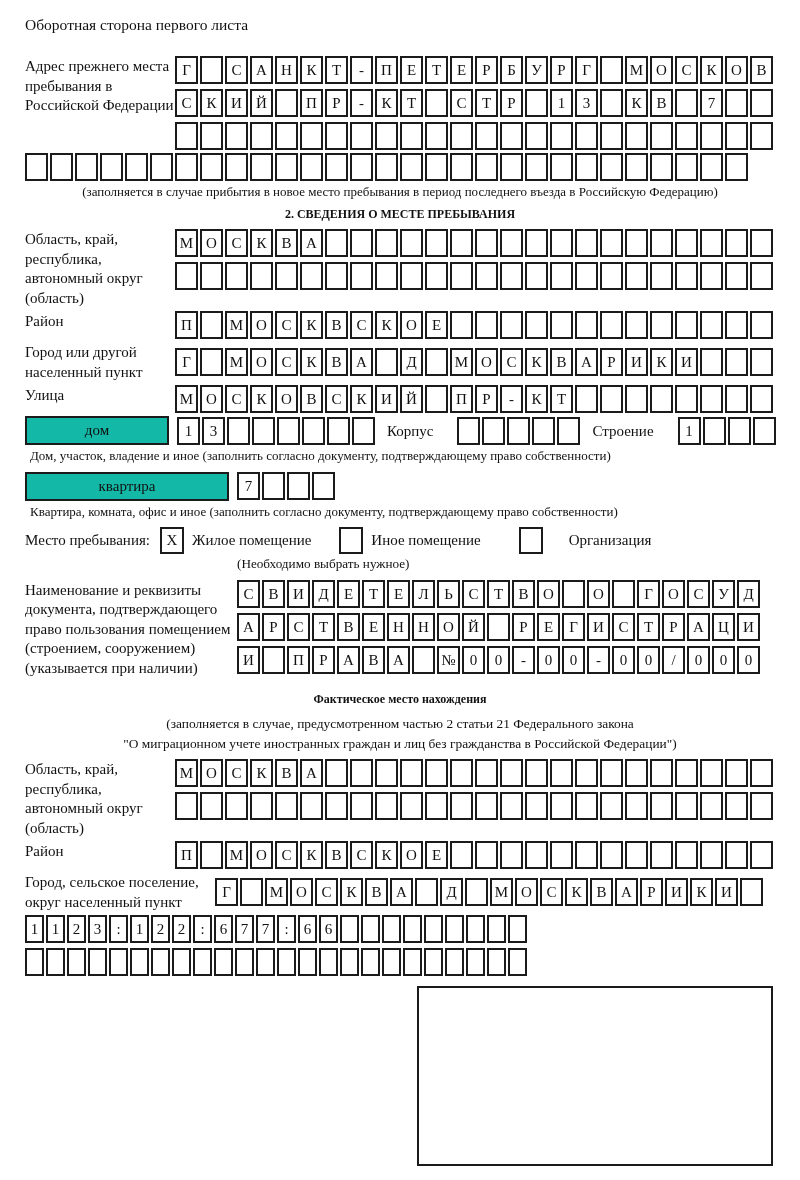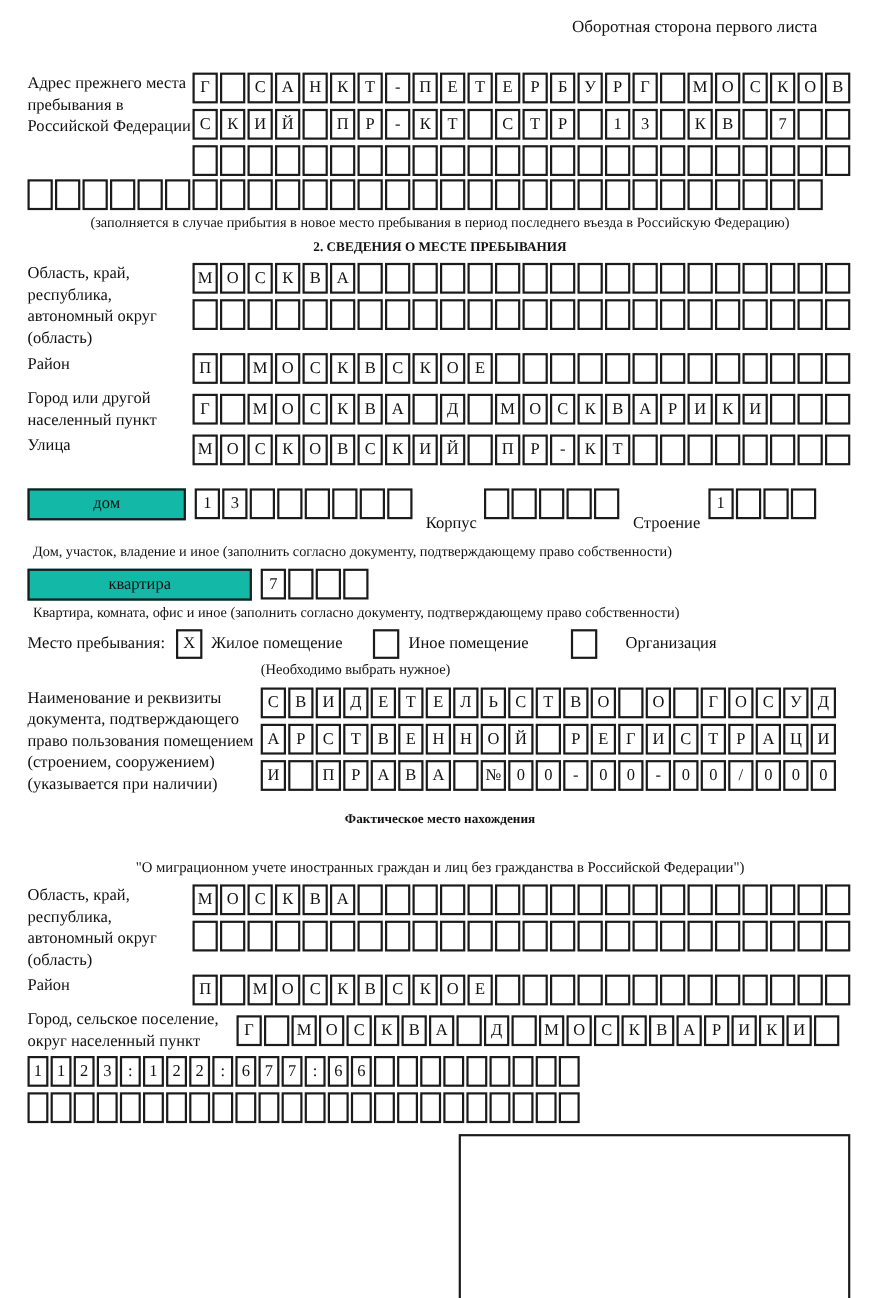--- a/index.html
+++ b/index.html
@@ -5,21 +5,21 @@
   html,body{margin:0;padding:0;background:#ffffff;}
   body{
     width:800px;height:1180px;
     font-family:"Liberation Serif","DejaVu Serif",serif;
     color:#111;
     position:relative;
     box-sizing:border-box;
     padding:16px 25px 0 25px;
     font-size:15px;
   }
-  .hdr{ text-align:right; padding-right:32px; font-size:15.5px; margin-bottom:32px; }
+  .hdr{ text-align:left; padding-right:32px; font-size:15.5px; margin-bottom:22px; }
 
   .frow{ display:flex; align-items:flex-start; margin-bottom:3px; }
   .frow.vcenter{ align-items:center; }
   .flabel{ width:150px; flex:none; font-size:15px; line-height:1.3; padding-top:1px; }
   .flabel.wide{ width:212px; }
   .flabel.midwide{ width:190px; }
   .boxcol{ display:flex; flex-direction:column; gap:5px; }
   .boxrow{ display:flex; white-space:nowrap; }
   .cbox{
     width:19px; height:24px; flex:none;
@@ -30,21 +30,21 @@
   }
   .boxrow.sm .cbox{ width:15px; }
   .cap{ text-align:center; font-size:13px; line-height:1.25; margin:3px 0 7px 0; }
   .cap.left{ text-align:left; margin-left:5px; }
   .stitle{ text-align:center; font-weight:bold; font-size:12px; margin:6px 0 7px 0; }
 
   .field-rect{
     border:2px solid #1b1b1b; height:25px; line-height:25px;
     text-align:center; font-size:15px; flex:none; background:#14b8a6;
   }
-  .inline-lbl{ font-size:15px; padding:0 7px 0 10px; line-height:28px;margin-top:36px; }
+  .inline-lbl{ font-size:15px; padding:0 24px 0 10px; line-height:28px; }
   .gap8{ width:8px; flex:none; }
 
   .chk{
     width:20px; height:23px; border:2px solid #1b1b1b; flex:none;
     text-align:center; line-height:23px; font-size:15px; margin:0 8px 0 10px; background:#fff;
   }
   .mesto-row{ display:flex; align-items:center; margin:4px 0 2px 0; }
   .mesto-note{ font-size:13.2px; margin:0 0 8px 212px; }
 
   .fact-cap{ text-align:center; font-size:13.4px; line-height:1.45; margin-bottom:6px; }
@@ -447,21 +447,21 @@
         <span class="cbox">/</span>
         <span class="cbox">0</span>
         <span class="cbox">0</span>
         <span class="cbox">0</span>
       </div>
   </div>
 </div>
 
 <div class="stitle" style="margin-top:14px;">Фактическое место нахождения</div>
 <div class="fact-cap">
-  <br>
+  <span>(заполняется в случае, предусмотренном частью 2 статьи 21 Федерального закона</span><br>
   <span>"О миграционном учете иностранных граждан и лиц без гражданства в Российской Федерации")</span>
 </div>
 
 <div class="frow">
   <div class="flabel">Область, край, республика, автономный округ (область)</div>
   <div class="boxcol">
     <div class="boxrow">
         <span class="cbox">М</span>
         <span class="cbox">О</span>
         <span class="cbox">С</span>

